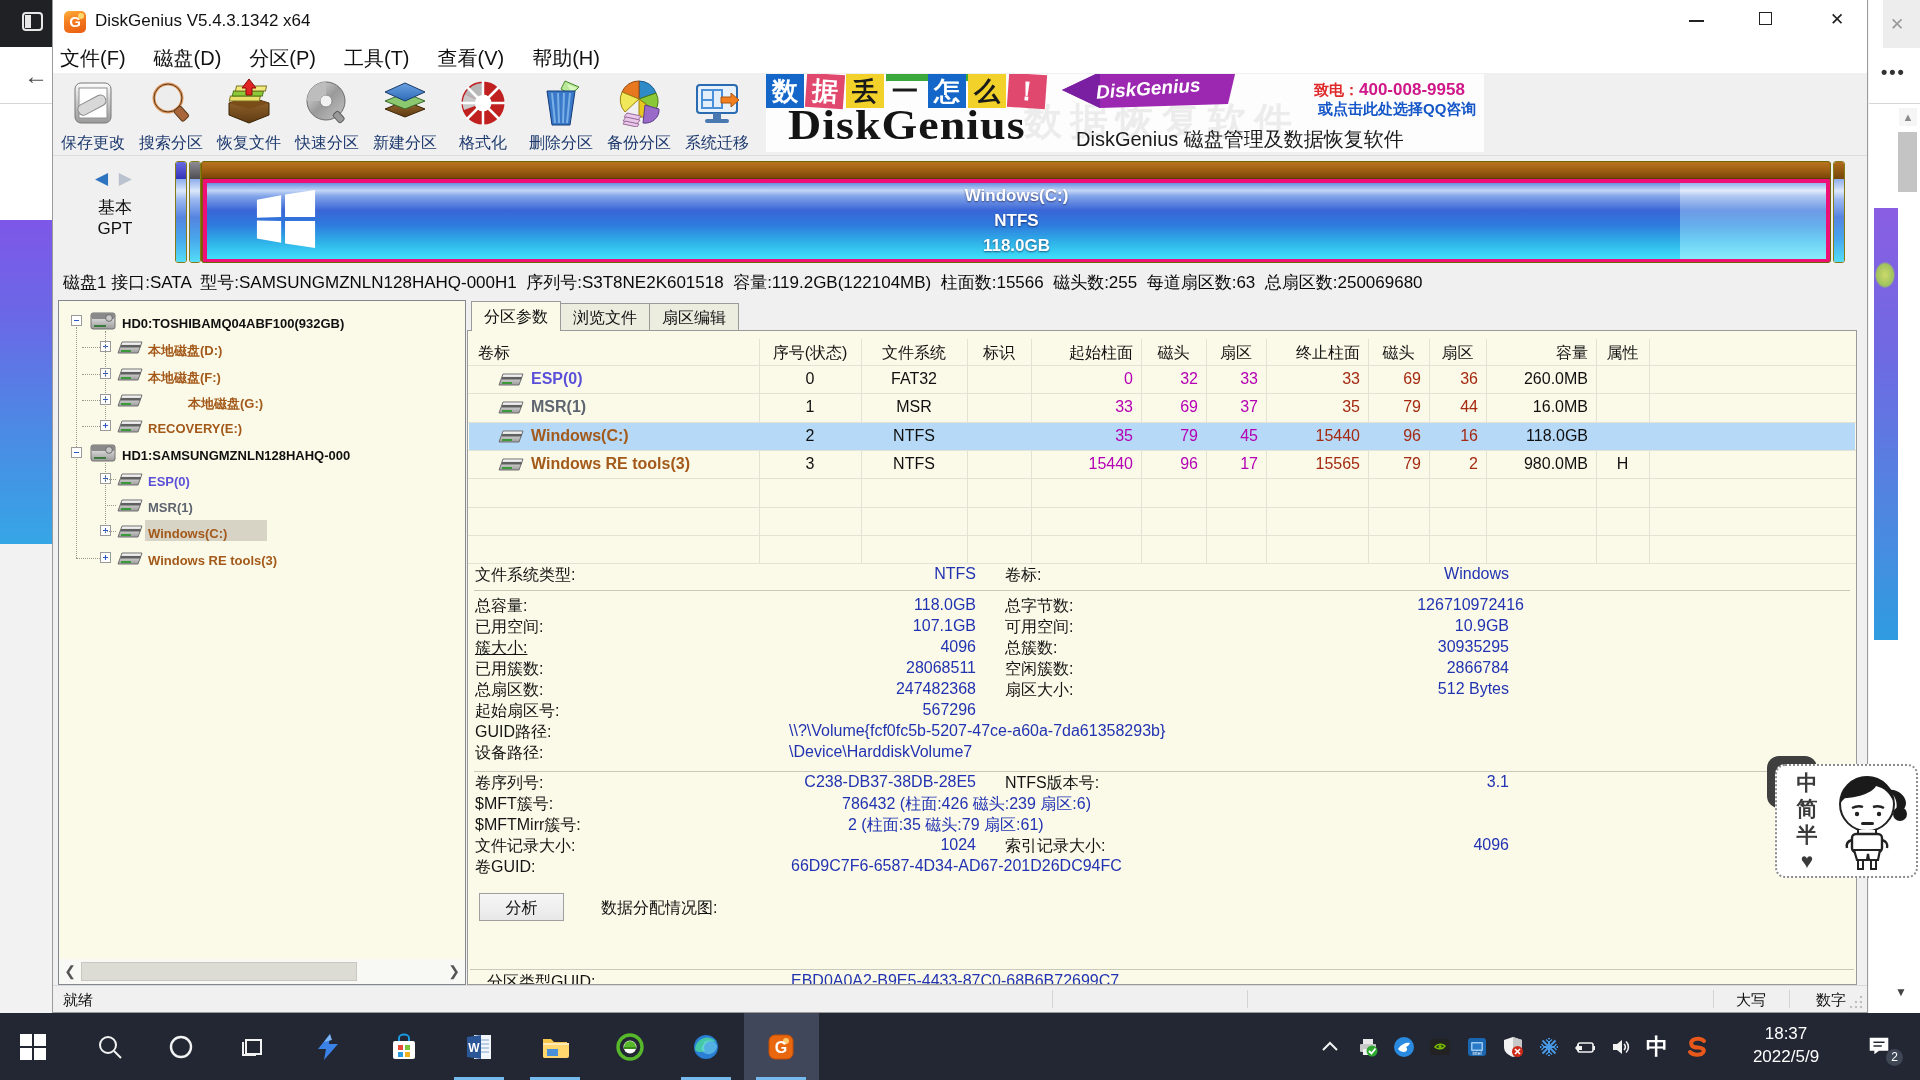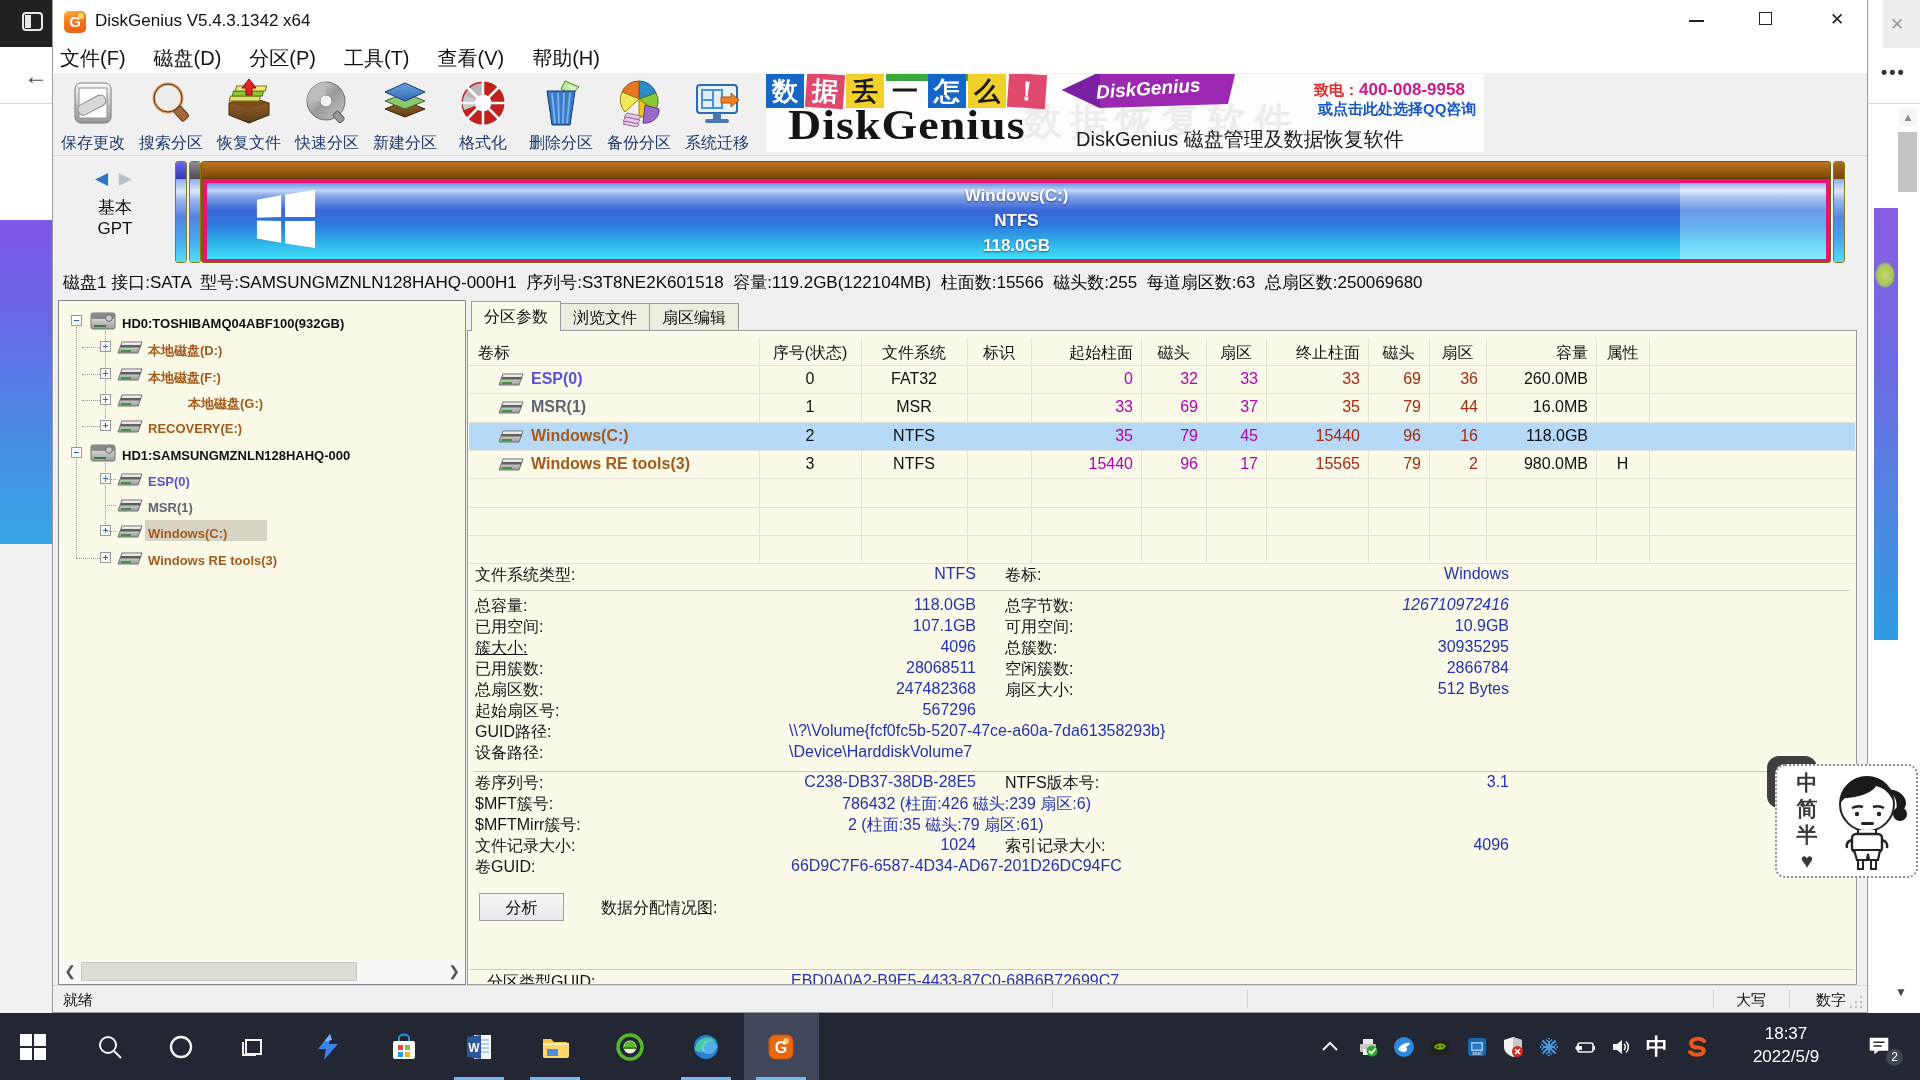--- a/index.html
+++ b/index.html
@@ -746,21 +746,21 @@
           <div class="drow" style="top: 3px; left: 0px; width: 100%;">
             <span class="dlabel" style="left: 7px;">文件系统类型:</span>
             <span class="dvalue" style="right: 880px;">NTFS</span>
             <span class="dlabel" style="left: 537px;">卷标:</span>
             <span class="dvalue" style="right: 347px;">Windows</span>
           </div>
           <div class="drow" style="top: 34px; left: 0px; width: 100%;">
             <span class="dlabel" style="left: 7px;">总容量:</span>
             <span class="dvalue" style="right: 880px;">118.0GB</span>
             <span class="dlabel" style="left: 537px;">总字节数:</span>
-            <span class="dvalue" style="right: 347px; font-style: italic;">126710972416</span>
+            <span class="dvalue" style="right: 332px;">126710972416</span>
           </div>
           <div class="drow" style="top: 55px; left: 0px; width: 100%;">
             <span class="dlabel" style="left: 7px;">已用空间:</span>
             <span class="dvalue" style="right: 880px;">107.1GB</span>
             <span class="dlabel" style="left: 537px;">可用空间:</span>
             <span class="dvalue" style="right: 347px;">10.9GB</span>
           </div>
           <div class="drow" style="top: 76px; left: 0px; width: 100%;">
             <span class="dlabel" style="left: 7px; text-decoration: underline;">簇大小:</span>
             <span class="dvalue" style="right: 880px;">4096</span>

